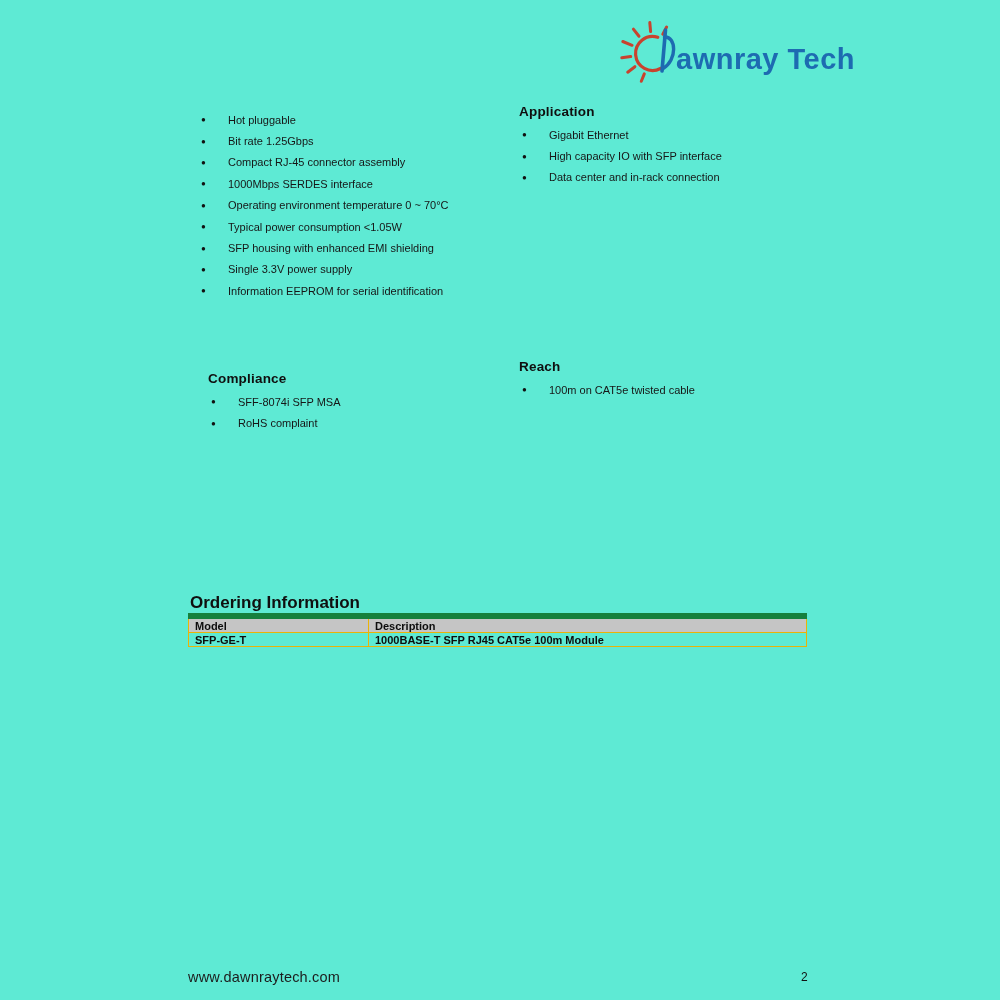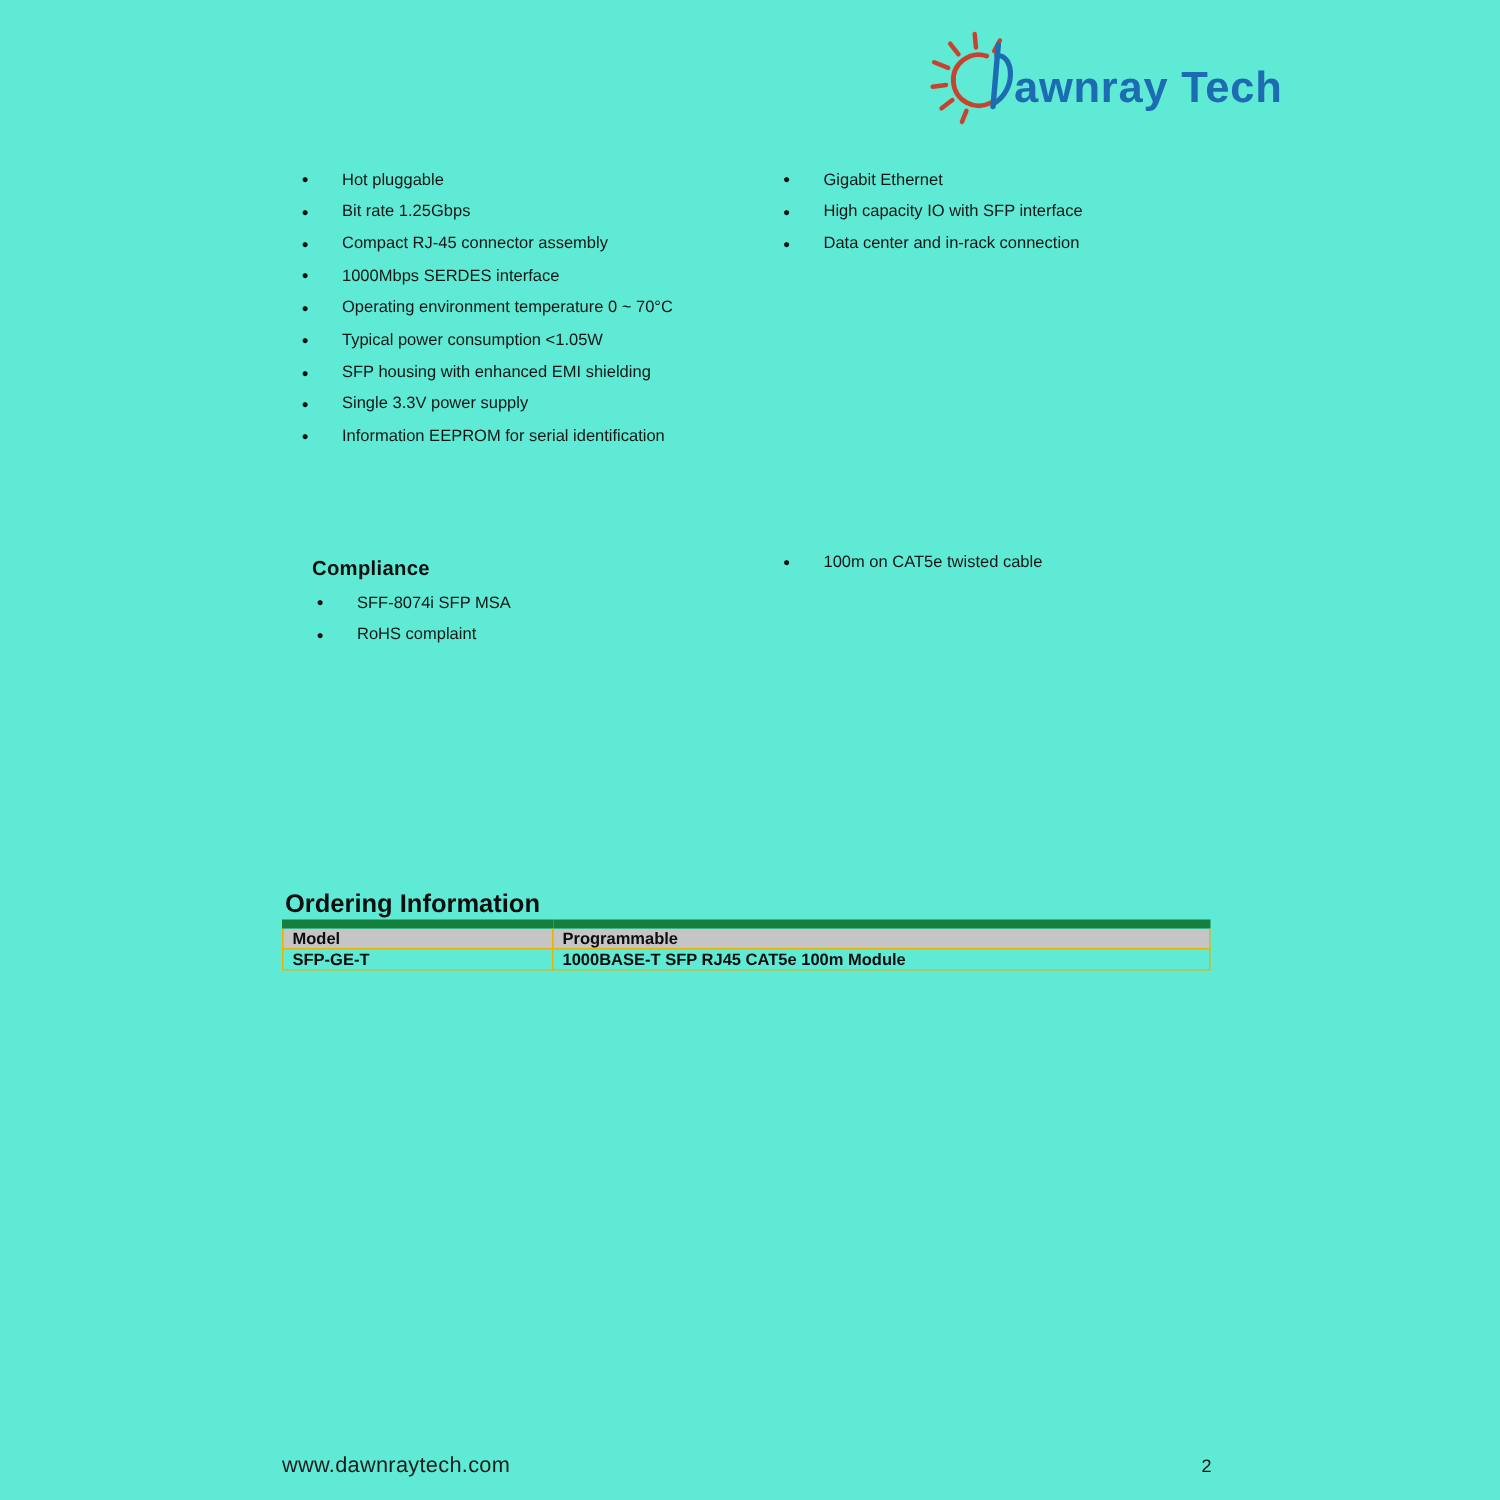--- a/index.html
+++ b/index.html
@@ -111,20 +111,21 @@
           <span>Single 3.3V power supply</span>
         </li>
       <li>
           <span class="blt">●</span>
           <span>Information EEPROM for serial identification</span>
         </li>
     </ul>
   </div>
 
   <div class="section" id="sec-application">
+    <h2 class="sec-title">Application</h2>
     <ul class="blist">
       <li>
           <span class="blt">●</span>
           <span>Gigabit Ethernet</span>
         </li>
       <li>
           <span class="blt">●</span>
           <span>High capacity IO with SFP interface</span>
         </li>
       <li>
@@ -142,38 +143,39 @@
           <span>SFF-8074i SFP MSA</span>
         </li>
       <li>
           <span class="blt">●</span>
           <span>RoHS complaint</span>
         </li>
     </ul>
   </div>
 
   <div class="section" id="sec-reach">
+    <h2 class="sec-title">Reach</h2>
     <ul class="blist">
       <li>
           <span class="blt">●</span>
           <span>100m on CAT5e twisted cable</span>
         </li>
     </ul>
   </div>
 
   <h2 class="ordering-title">Ordering Information</h2>
   <table class="order-table">
     <colgroup>
         <col class="c-model">
         <col class="c-desc">
       </colgroup>
     <thead>
       <tr>
         <th>Model</th>
-        <th>Programmable</th>
+        <th>Description</th>
       </tr>
     </thead>
     <tbody>
       <tr>
         <td>SFP-GE-T</td>
         <td>1000BASE-T SFP RJ45 CAT5e 100m Module</td>
       </tr>
     </tbody>
   </table>
 

